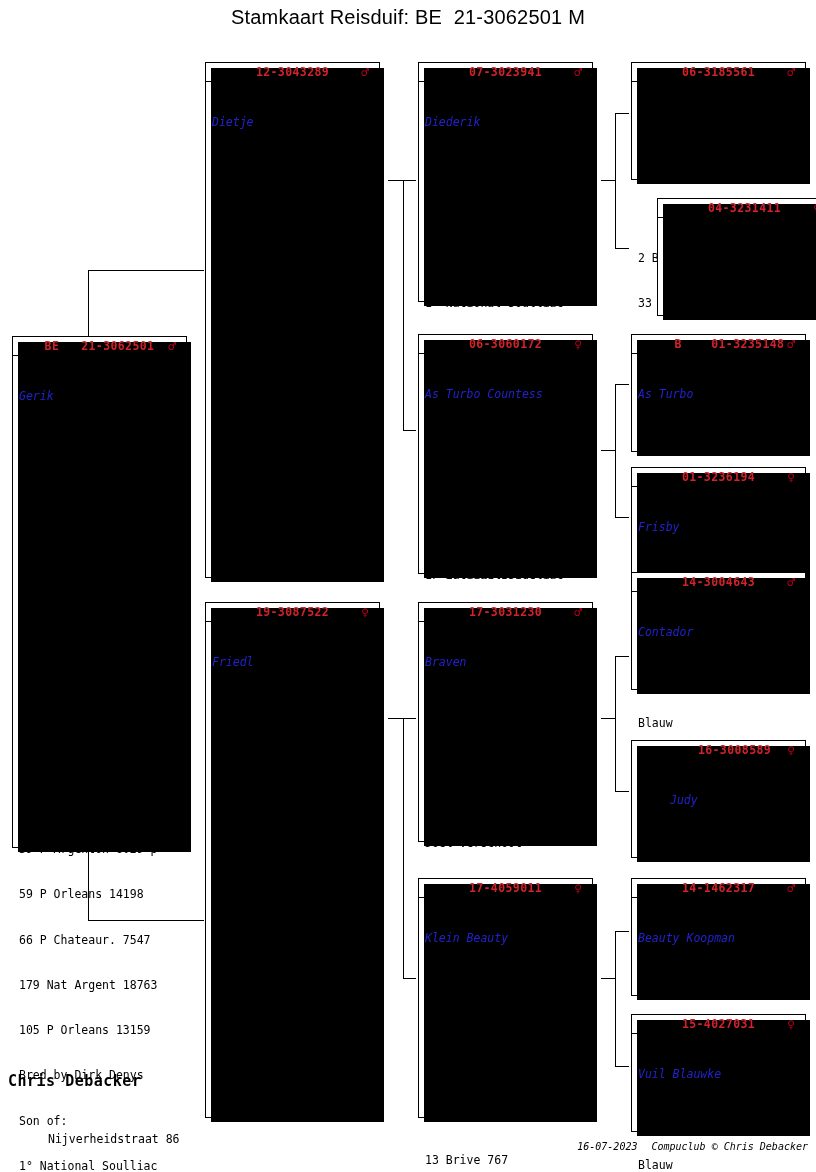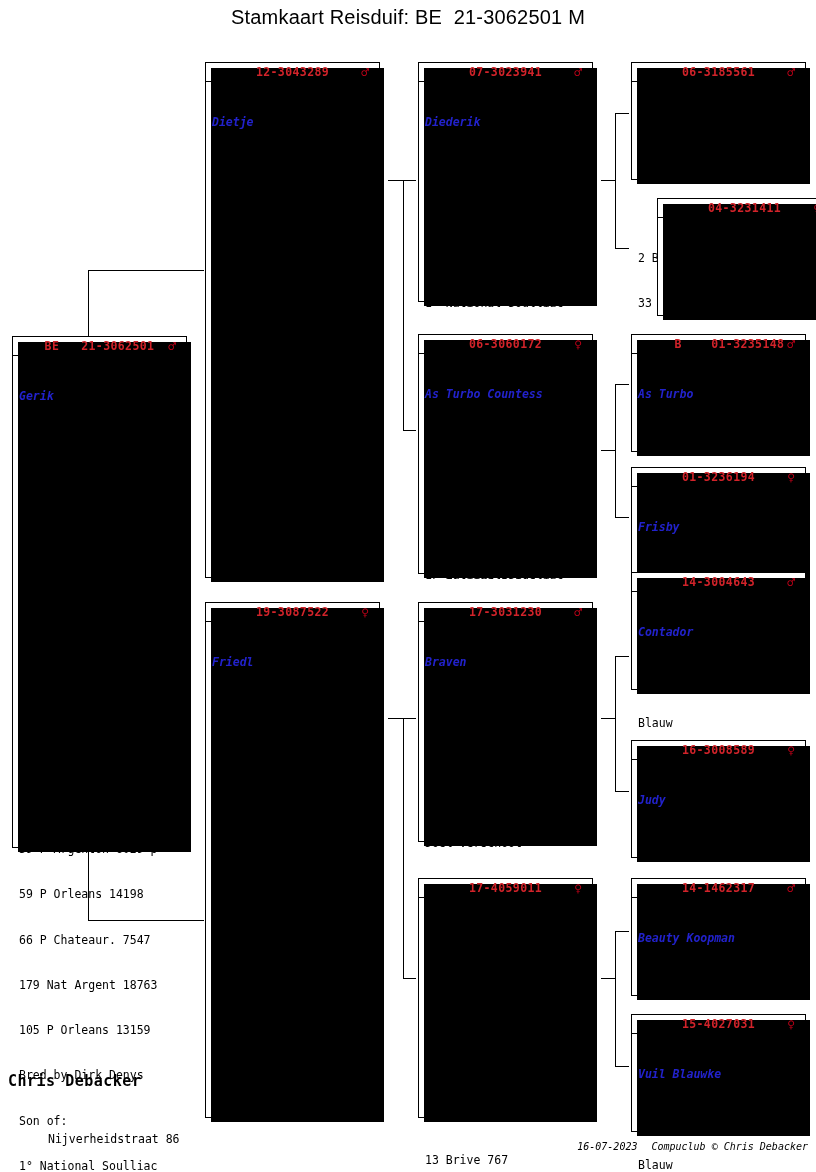--- a/index.html
+++ b/index.html
@@ -69,21 +69,21 @@
   .card-body {
     padding: 3px 6px 2px 6px;
     font-size: 11.5px;
     line-height: 15.1px;
     color: #000;
     white-space: pre;
   }
   .nick {
     color: #2222cc;
     font-style: italic;
-    font-weight: bold;
+    font-weight: normal;
   }
   .owner { font-weight: bold; }
   .ln { }
   .blank { height: 15.1px; }
   
   .conn {
     position: absolute;
     background: #000;
     z-index: 1;
   }
@@ -293,20 +293,26 @@
       <div class="ln">13 Brive 767</div>
       
     </div>
   </div>
 
   <div class="card" style="left:418px; top:878px; width:175px; height:240px;">
     <div class="card-hdr">
       <span class="ring">17-4059011</span>
       <span class="sexicon">♀</span>
     </div>
+    <div class="card-body">
+      <div class="nick">Klein Beauty</div>
+      <div class="owner">Chris Hebberecht</div>
+      <div class="ln">Blauw</div>
+      <div class="ln">Topkweekduivin</div>
+    </div>
   </div>
 
   <div class="card" style="left:631px; top:62px; width:175px; height:118px;">
     <div class="card-hdr">
       <span class="ring">06-3185561</span>
       <span class="sexicon">♂</span>
     </div>
     <div class="card-body">
       <div class="nick blank"></div>
       <div class="owner">Erik en Dirk Tibergi</div>
@@ -361,21 +367,21 @@
     </div>
     <div class="card-body">
       <div class="nick">Contador</div>
       <div class="owner">Joel Verschoot</div>
       <div class="ln">Blauw</div>
       <div class="ln">Topracer</div>
       <div class="ln">3 N Angouleme 4525</div>
     </div>
   </div>
 
-  <div class="card" style="left:631px; top:740px; width:175px; height:118px;">
+  <div class="card" style="left:631px; top:740px; width:175px; height:118px;padding-left:32px;">
     <div class="card-hdr">
       <span class="ring">16-3008589</span>
       <span class="sexicon">♀</span>
     </div>
     <div class="card-body">
       <div class="nick">Judy</div>
       <div class="owner">Verschoot Joel</div>
       <div class="ln">Blauw</div>
       <div class="ln">Topduivin</div>
       <div class="ln">Halfzus Nopri -</div>

